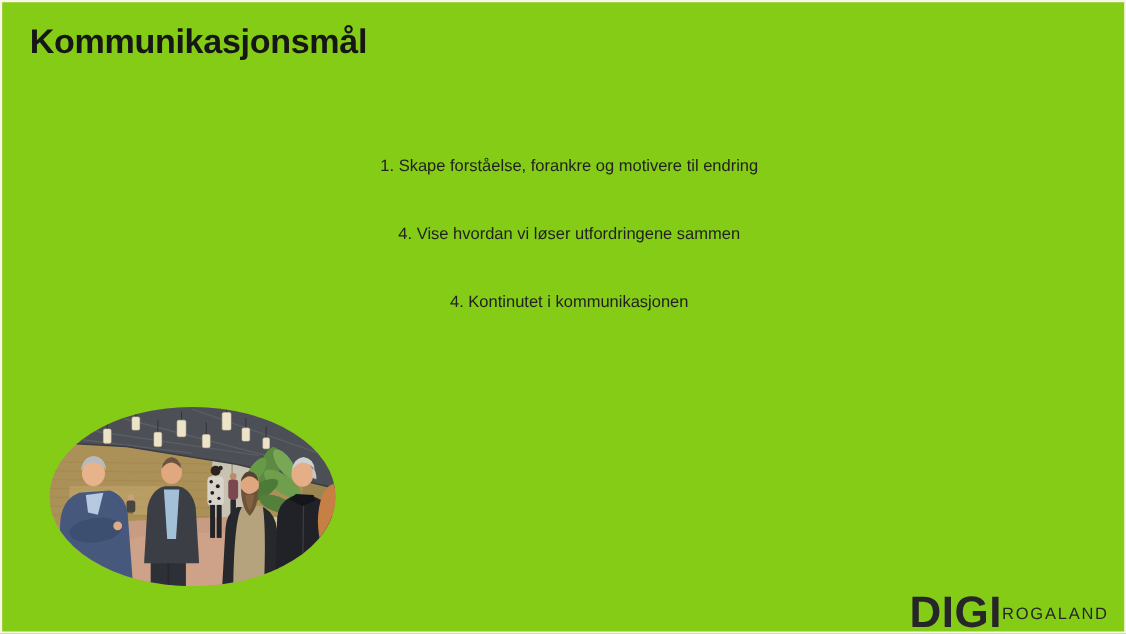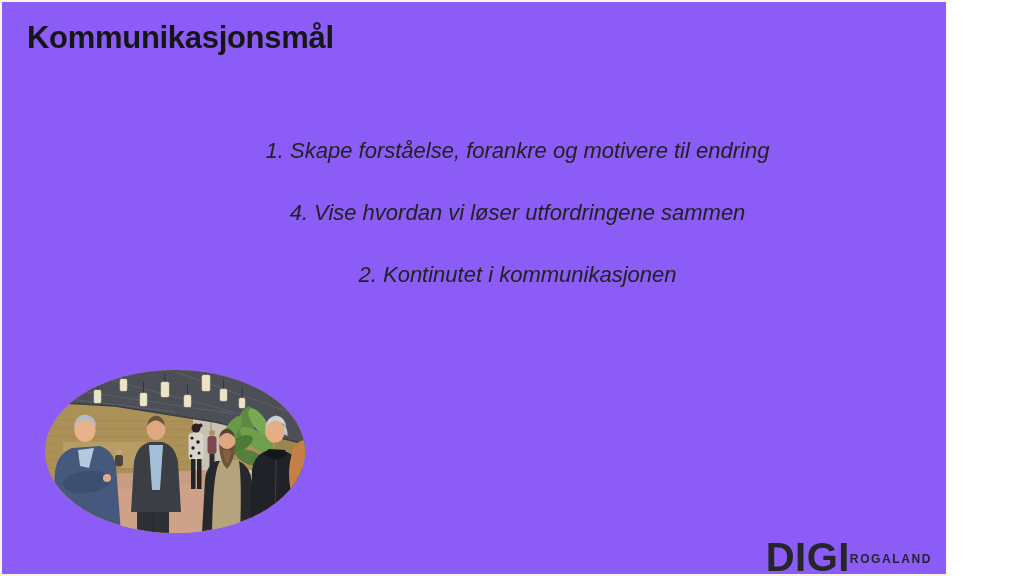--- a/index.html
+++ b/index.html
@@ -3,22 +3,22 @@
 <meta charset="utf-8">
 <style>
   html, body { margin: 0; padding: 0; }
   body {
     width: 1024px; height: 576px;
     font-family: "Liberation Sans", sans-serif;
     background: #ffffff;
   }
   .slide {
     position: relative;
-    width: 948px; height: 576px;
-    background: #8b5cf6;
+    width: 1024px; height: 576px;
+    background: #84cc16;
     overflow: hidden;
     box-shadow: inset 0 0 0 2px #fbf5e6;
   }
   .title {
     position: absolute;
     left: 27px; top: 20px;
     margin: 0;
     font-size: 31px;
     font-weight: bold;
     letter-spacing: -0.3px;
@@ -26,24 +26,23 @@
   }
   .goals {
     position: absolute;
     left: 250px; top: 139px;
     width: 535px;
     text-align: center;
     color: #222222;
   }
   .goal {
     margin: 0 0 38px 0;
-    font-size: 22px;
+    font-size: 15px;
     line-height: 24px;
     white-space: pre-line;
-    font-style: italic;
   }
   .photo {
     position: absolute;
     left: 45px; top: 370px;
     width: 260px; height: 163px;
   }
   .photo svg { display: block; }
   .logo {
     position: absolute;
     right: 16px; top: 535px;
@@ -52,38 +51,38 @@
     align-items: center;
     color: #26262a;
   }
   .logo-digi {
     font-size: 40px;
     font-weight: 800;
     letter-spacing: 0.5px;
     line-height: 1;
   }
   .logo-rogaland {
-    font-size: 12px;
-    font-weight: 700;
+    font-size: 15px;
+    font-weight: 400;
     letter-spacing: 1.6px;
     line-height: 1;
     padding-top: 3px;
   }
 </style>
 </head>
 <body>
 
 <div class="slide">
 
   <h1 class="title">Kommunikasjonsmål</h1>
 
   <div class="goals">
     <p class="goal">1. Skape forståelse, forankre og motivere til endring</p>
     <p class="goal">4. Vise hvordan vi løser utfordringene sammen</p>
-    <p class="goal">2. Kontinutet i kommunikasjonen</p>
+    <p class="goal">4. Kontinutet i kommunikasjonen</p>
   </div>
 
   <div class="photo">
     <svg viewBox="0 0 260 163" width="260" height="163" xmlns="http://www.w3.org/2000/svg">
       <defs>
         <clipPath id="ovalClip">
             <ellipse cx="130" cy="81.5" rx="130" ry="81.5"></ellipse>
           </clipPath>
       </defs>
       <g clip-path="url(#ovalClip)">

